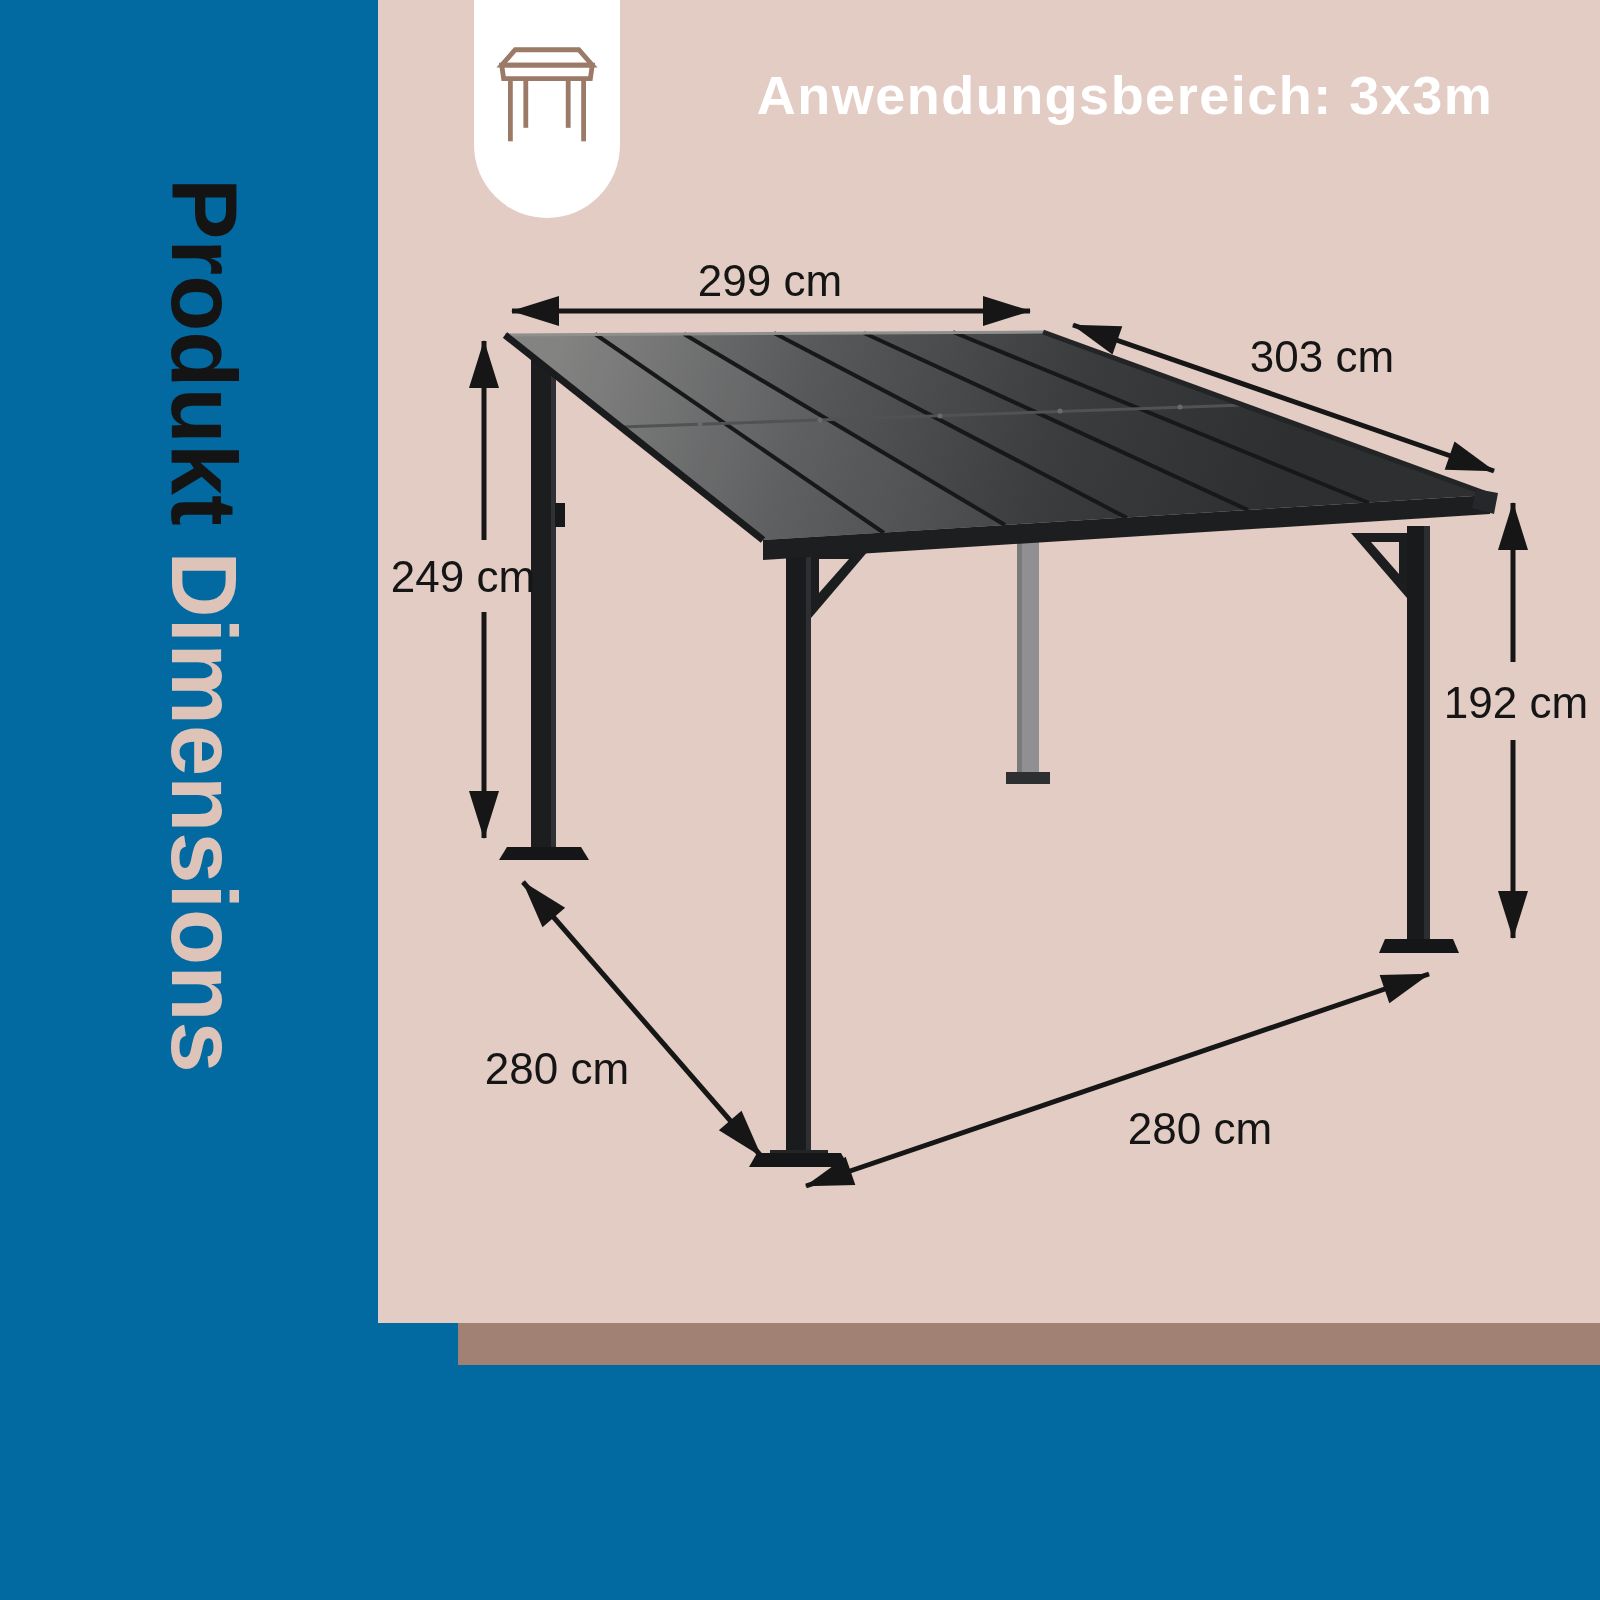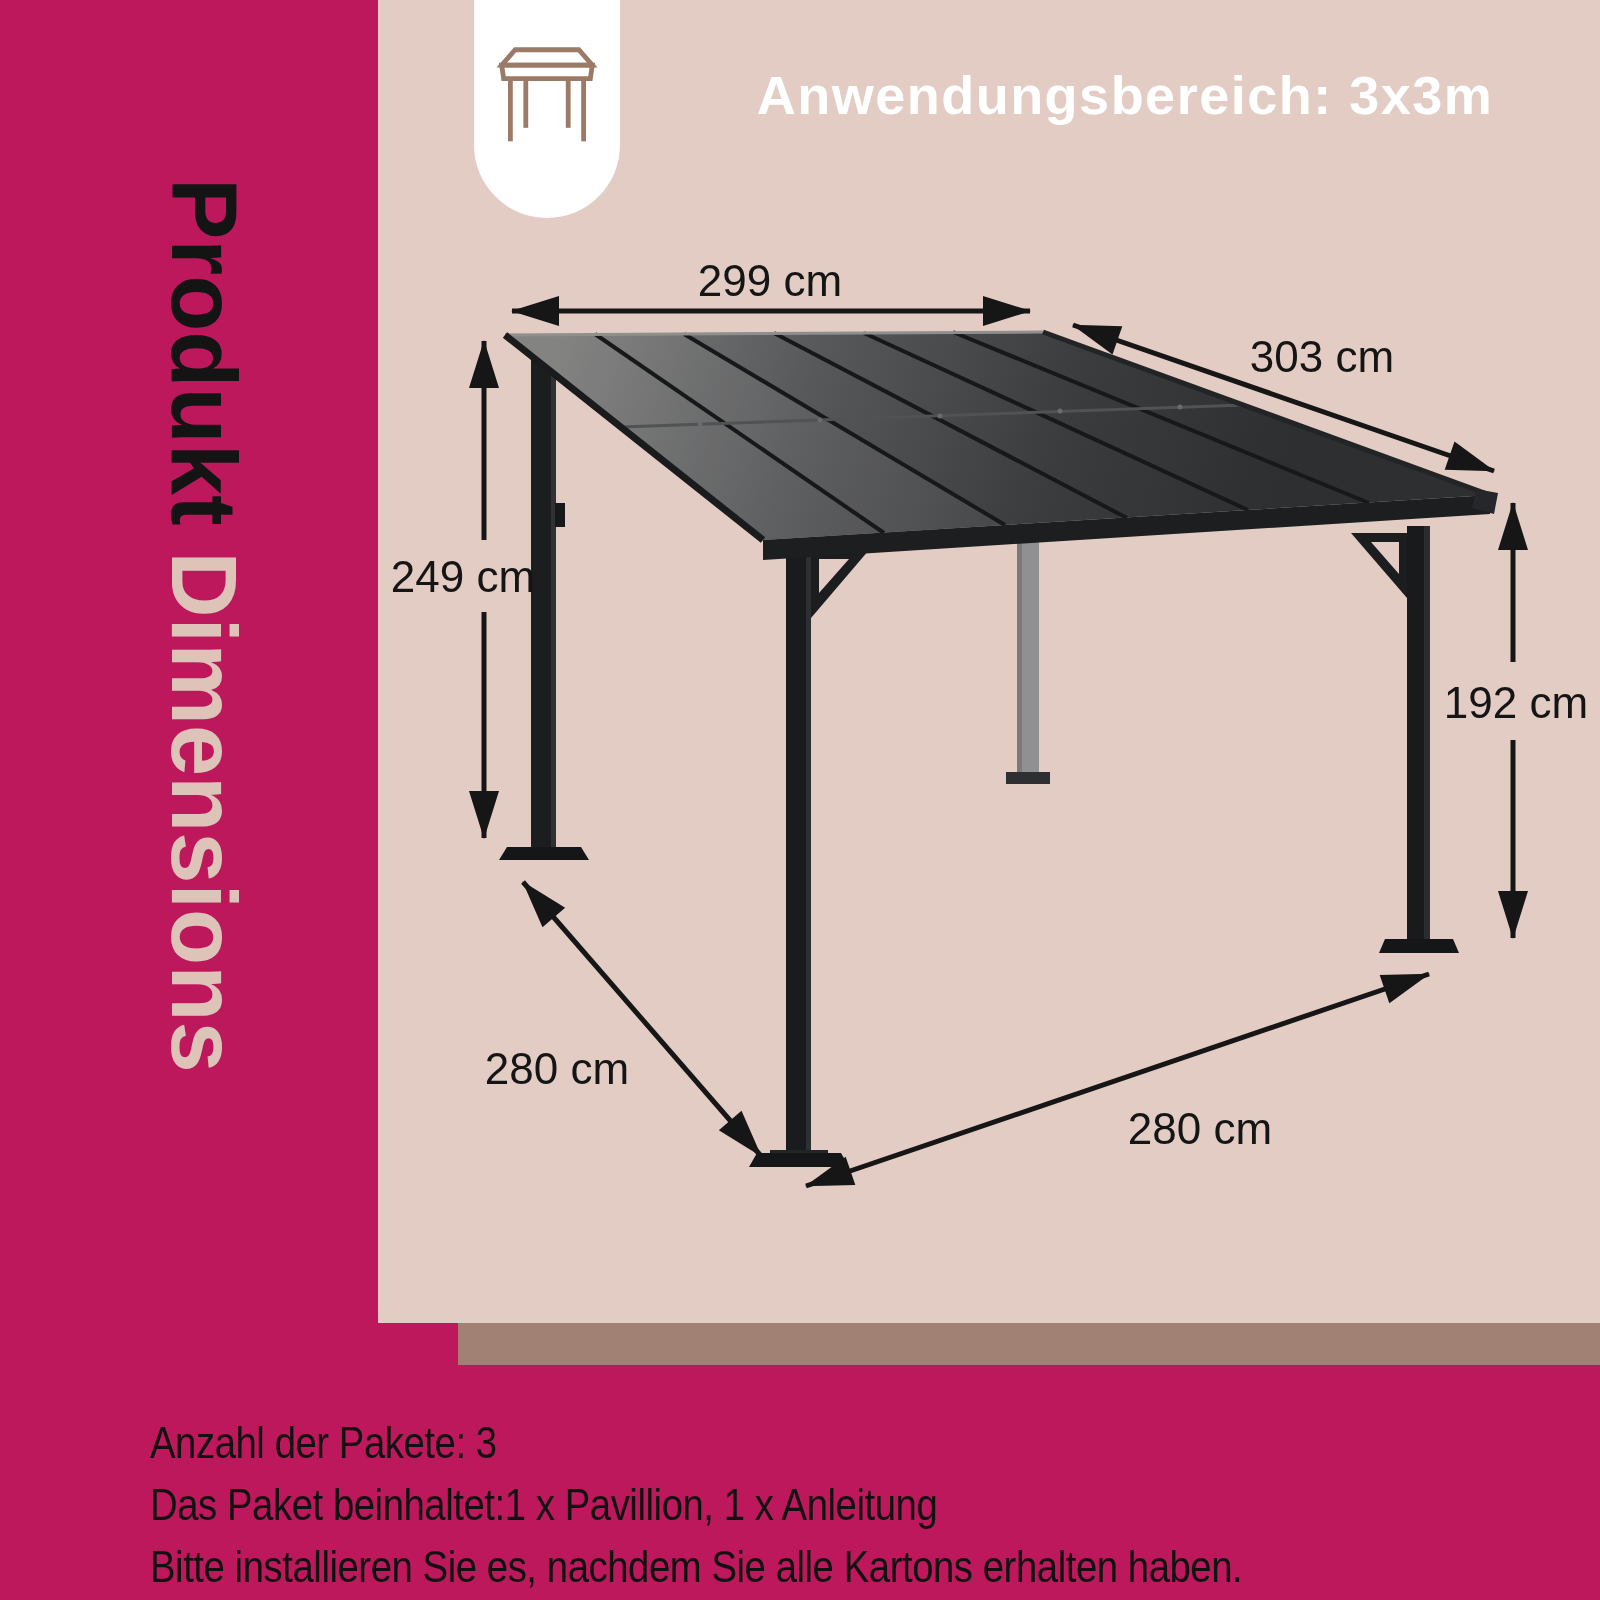--- a/index.html
+++ b/index.html
@@ -1,16 +1,16 @@
 <!DOCTYPE html>
 <html><head>
 <meta charset="utf-8">
 <style>
   html,body{margin:0;padding:0;background:#ffffff;}
-  .stage{position:relative;width:1600px;height:1600px;overflow:hidden;background:#be185d;
+  .stage{position:relative;width:1600px;height:1600px;overflow:hidden;background:#0369a1;
          font-family:"Liberation Sans",sans-serif;}
   .panel{position:absolute;left:378px;top:0;width:1222px;height:1323px;background:#e2ccc3;}
   .strip{position:absolute;left:458px;top:1323px;width:1142px;height:42px;background:#a08173;}
   .capsule{position:absolute;left:474px;top:0;width:146px;height:218px;background:#ffffff;
            border-radius:0 0 73px 73px;}
   .capsule svg{position:absolute;left:20px;top:45px;}
   .app-title{position:absolute;left:660px;top:64px;width:930px;text-align:center;
              color:#ffffff;font-size:54px;font-weight:700;letter-spacing:1.5px;white-space:nowrap;}
   .side-title{position:absolute;left:250px;top:178px;transform:rotate(90deg);transform-origin:0 0;
               white-space:nowrap;font-size:92px;font-weight:700;letter-spacing:0px;line-height:1;}
@@ -131,19 +131,14 @@
     <g text-anchor="middle">
       <text class="dim-text" x="770" y="296">299 cm</text>
       <text class="dim-text" x="1322" y="372">303 cm</text>
       <text class="dim-text" x="463" y="592">249 cm</text>
       <text class="dim-text" x="1516" y="718">192 cm</text>
       <text class="dim-text" x="557" y="1084">280 cm</text>
       <text class="dim-text" x="1200" y="1144">280 cm</text>
     </g>
   </svg>
 
-  <div class="footer">
-    <div>Anzahl der Pakete: 3</div>
-    <div>Das Paket beinhaltet:1 x Pavillion, 1 x Anleitung</div>
-    <div>Bitte installieren Sie es, nachdem Sie alle Kartons erhalten haben.</div>
-  </div>
 
 </div>
 
 </body></html>

